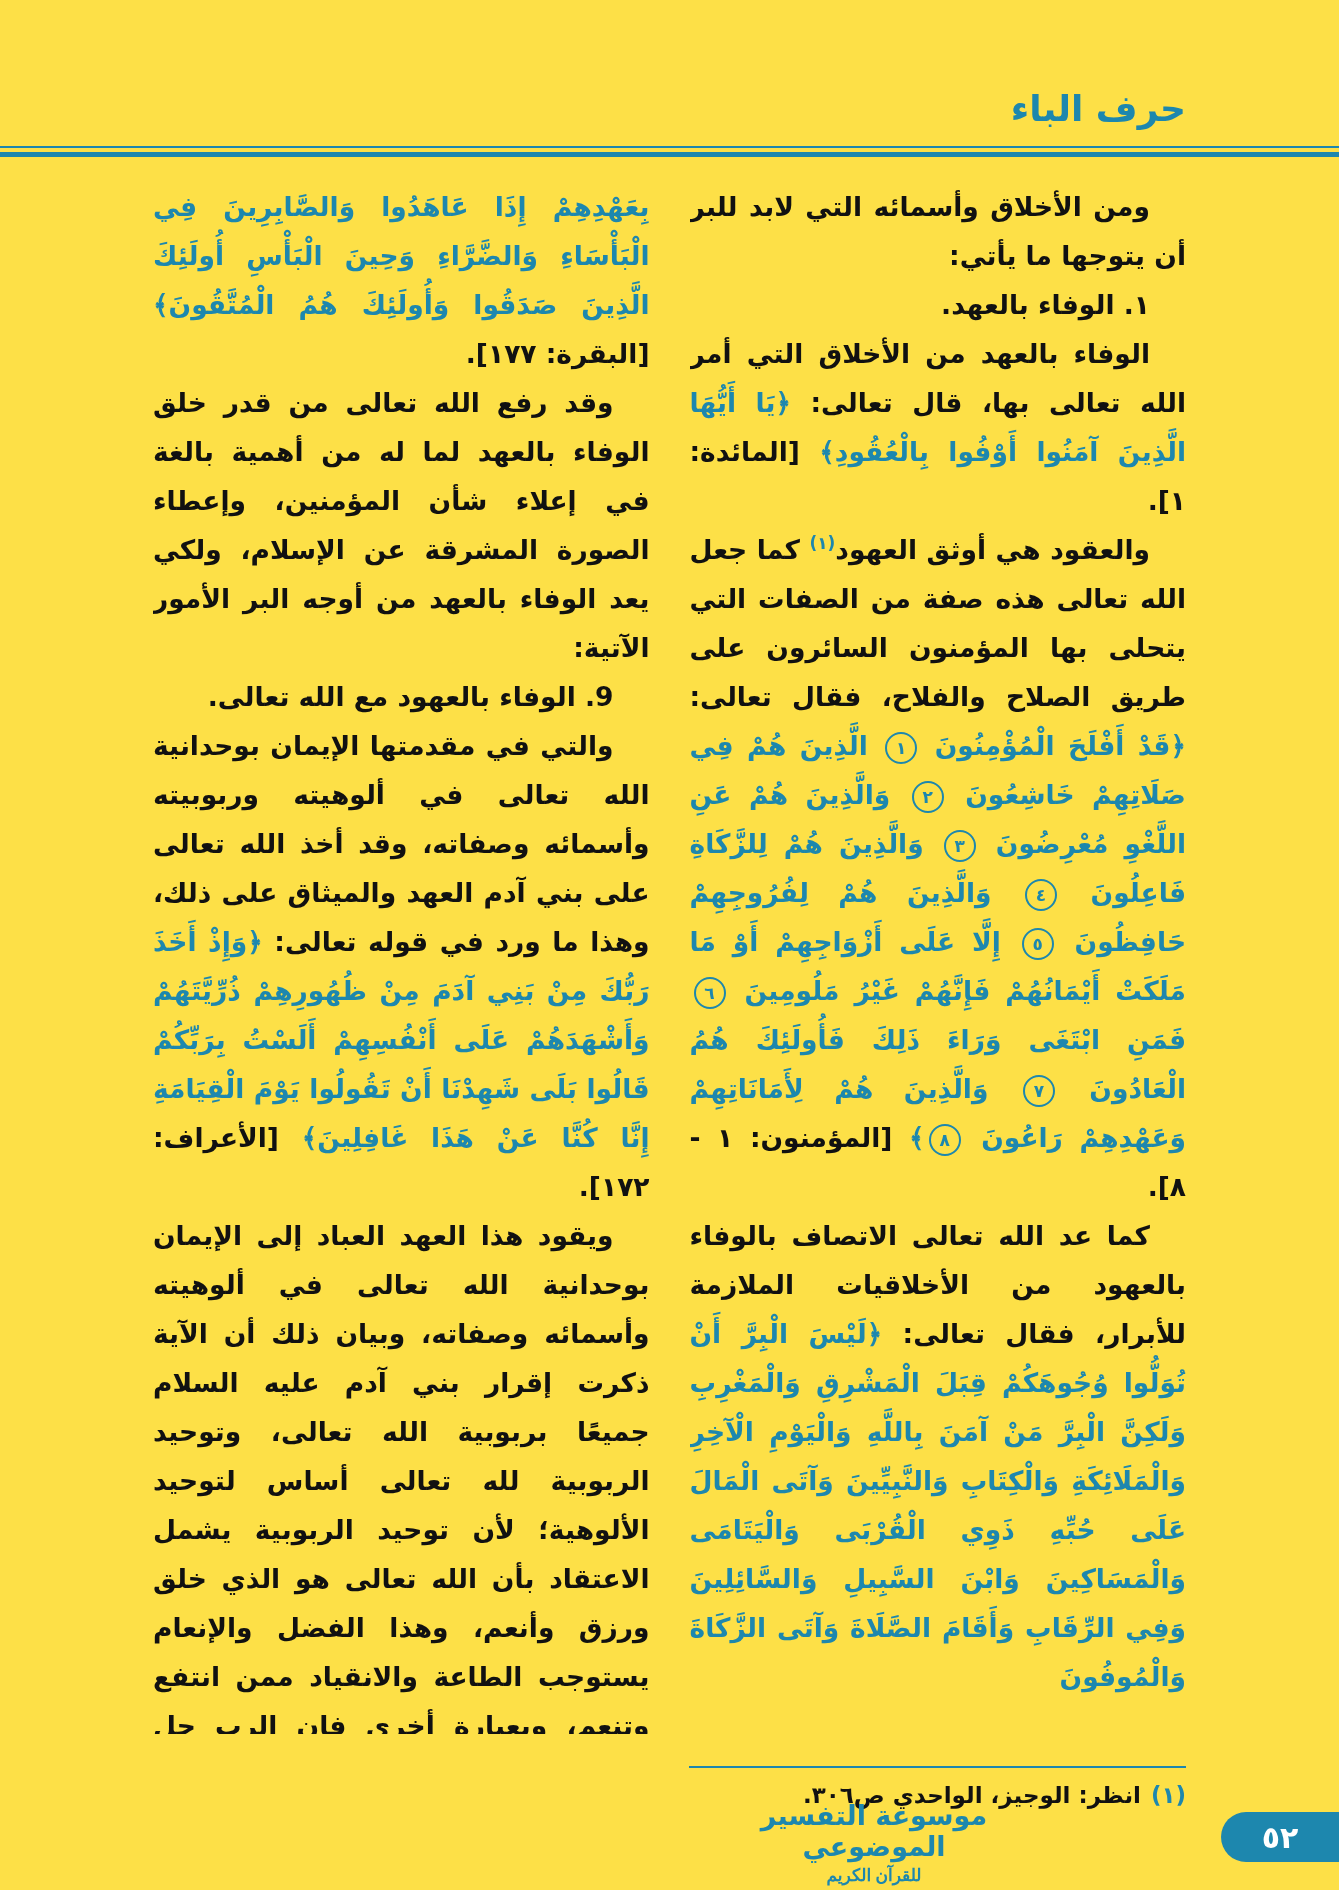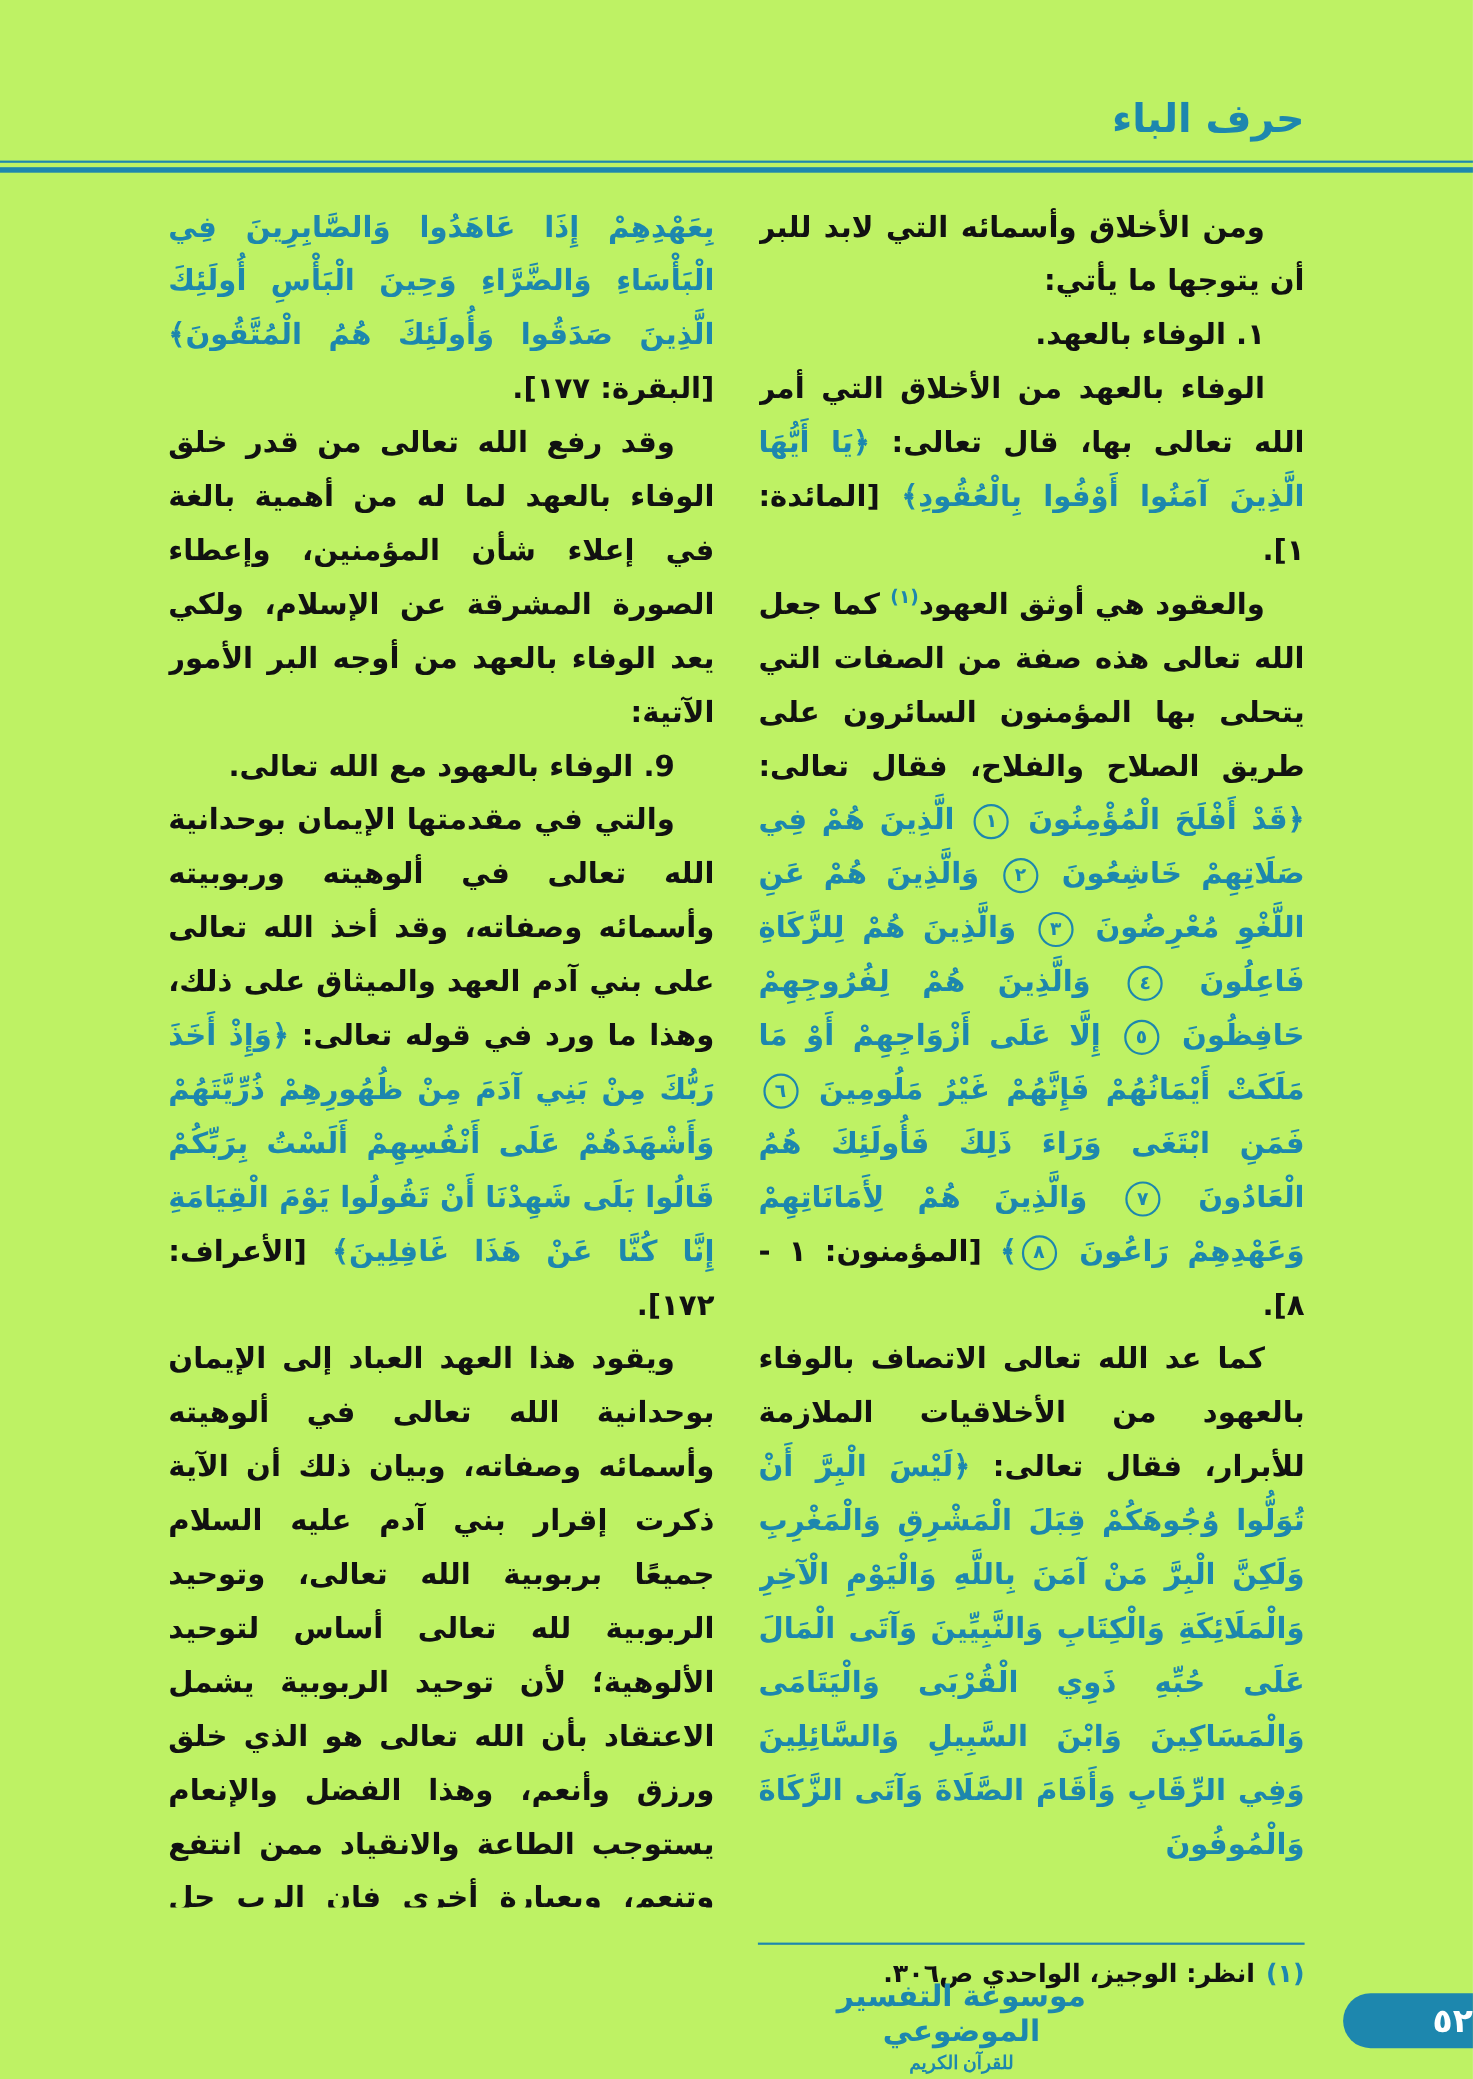--- a/index.html
+++ b/index.html
@@ -1,19 +1,19 @@
 <!DOCTYPE html>
 <html lang="ar" dir="rtl" style="--accent: #1d87ae;"><head>
 <meta charset="utf-8">
 <style>
   :root{ --accent:#1d87ae; --ink:#111111; }
   *{ box-sizing:border-box; }
   html,body{ margin:0; padding:0; background:#ffffff; }
   .page{
-    position:relative; width:1339px; height:1890px; background:#bef264;
+    position:relative; width:1339px; height:1890px; background:#fde047;
     direction:rtl; overflow:hidden; color:var(--ink);
     font-family:"DejaVu Sans","Liberation Sans",sans-serif;
   }
   
   .chapter-title{
     position:absolute; top:88px; right:153px;
     font-size:36px; font-weight:700; color:var(--accent);
   }
   .rule-thin{ position:absolute; top:146px; left:0; width:100%; height:2px; background:var(--accent); }
   .rule-thick{ position:absolute; top:152px; left:0; width:100%; height:5px; background:var(--accent); }
@@ -46,21 +46,21 @@
   
   .logo{
     position:absolute; bottom:4px; right:330px; width:270px;
     text-align:center; color:var(--accent);
   }
   .logo-line1{ font-size:27px; font-weight:700; letter-spacing:-1px; }
   .logo-line2{ font-size:17px; font-weight:700; margin-top:3px;font-family:Liberation Serif, serif; }
   .page-badge{
     position:absolute; bottom:28px; right:0; width:118px; height:50px;
     background:var(--accent); border-radius:25px 0 0 25px;
-    display:flex; align-items:center; justify-content:flex-start;
+    display:flex; align-items:center; justify-content:center;
   }
   .page-badge span{ color:#ffffff; font-size:30px; font-weight:700; }
 </style>
 </head>
 <body>
 
 <div class="page">
 
   <header>
     <div class="chapter-title">حرف الباء</div>

